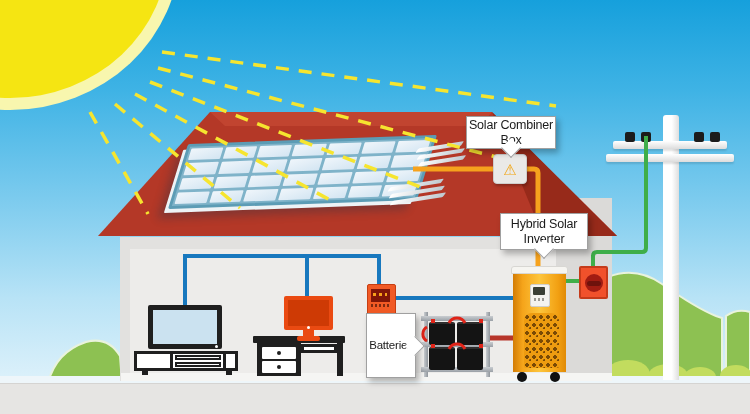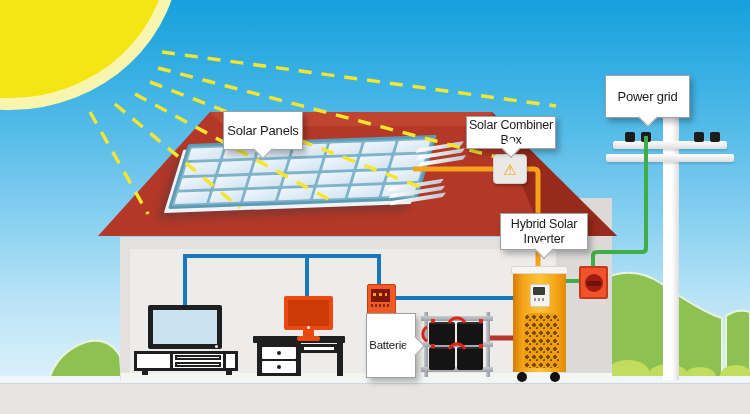--- a/index.html
+++ b/index.html
@@ -284,34 +284,26 @@
   <div class="abs meter">
     <div class="meter-circle">
       <div class="meter-bar"></div>
     </div>
   </div>
 
   <div class="abs combiner">
     <span class="warn">⚠</span>
   </div>
 
-  <div class="label lbl-solar-panels">
-    <span>Solar Panels</span>
-    <span class="ptr ptr-down"></span>
-  </div>
   <div class="label lbl-combiner">
     <span>Solar Combiner Box</span>
     <span class="ptr ptr-down"></span>
   </div>
   <div class="label lbl-inverter">
     <span>Hybrid Solar Inverter</span>
     <span class="ptr ptr-down"></span>
   </div>
   <div class="label lbl-batteries">
     <span>Batteries</span>
     <span class="ptr ptr-right"></span>
   </div>
-  <div class="label lbl-grid">
-    <span>Power grid</span>
-    <span class="ptr ptr-down"></span>
-  </div>
 
 </div>
 
 </body></html>

